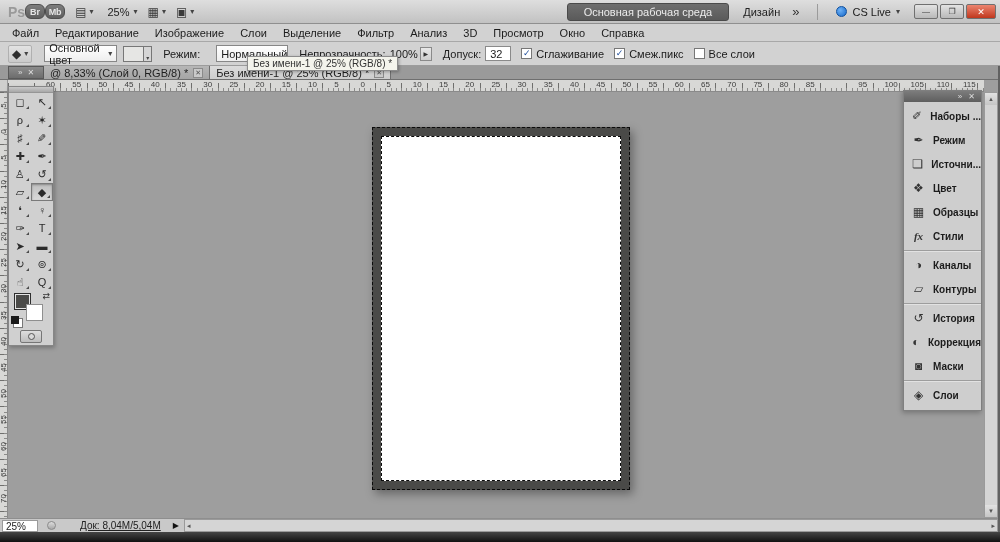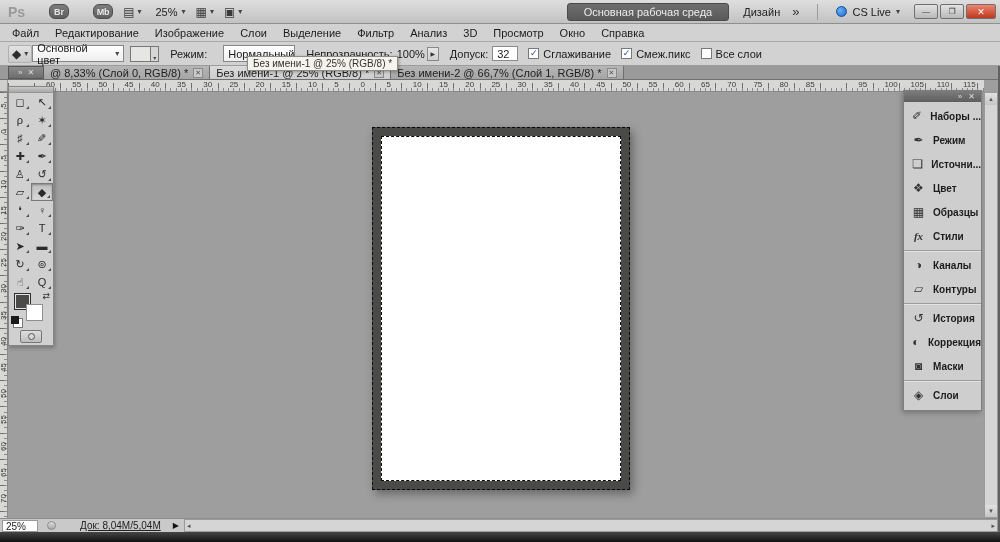--- a/index.html
+++ b/index.html
@@ -5,21 +5,21 @@
   * { margin:0; padding:0; box-sizing:border-box; }
   body { background:#555; font-family:"Liberation Sans","DejaVu Sans",sans-serif; }
   .win { position:relative; width:1000px; height:542px; background:#9e9e9e; overflow:hidden;
          font-size:11px; color:#1a1a1a; }
 
   
   .app-bar { position:absolute; left:0; top:0; width:1000px; height:24px;
              background:linear-gradient(#dedede,#c2c2c2); border-bottom:1px solid #8f8f8f;
              display:flex; align-items:center; }
   .ps-logo { margin-left:8px; font-weight:bold; font-size:14px; color:#9a9a9a; letter-spacing:0; }
-  .mini-app-btn { margin-left:24px; width:20px; height:15px; background:linear-gradient(#7d7d7d,#5f5f5f);
+  .mini-app-btn { margin-left:0; width:20px; height:15px; background:linear-gradient(#7d7d7d,#5f5f5f);
                   border:1px solid #4e4e4e; border-radius:6px; color:#e6e6e6; font-size:9px; font-weight:bold;
                   display:flex; align-items:center; justify-content:center; }
   .bar-sep { width:1px; height:16px; background:#9b9b9b; margin:0 8px; }
   .icon-btn { display:flex; align-items:center; gap:3px; margin-left:10px; color:#3a3a3a; cursor:default; }
   .icon-btn .glyph { font-size:12px; }
   .dd-arrow { font-size:8px; color:#444; }
   .zoom-ctl { margin-left:14px; display:flex; gap:4px; align-items:center; color:#222; }
   .app-right { margin-left:auto; display:flex; align-items:center; }
   .ws-btn-active { padding:2px 16px; background:linear-gradient(#6e6e6e,#5a5a5a); border:1px solid #4a4a4a;
                    border-radius:3px; color:#ececec; font-size:11px; }
@@ -39,21 +39,21 @@
   .menu-item { padding:0 8px; line-height:18px; font-size:11px; color:#1c1c1c; }
 
   
   .options-bar { position:absolute; left:0; top:42px; width:1000px; height:24px; background:#d2d2d2;
                  border-bottom:1px solid #9c9c9c; display:flex; align-items:center; font-size:11px; }
   .tool-chip { margin-left:8px; display:flex; align-items:center; gap:3px; padding:1px 3px;
                border:1px solid #b0b0b0; border-radius:2px; background:linear-gradient(#e2e2e2,#cacaca); }
   .tool-chip .glyph { font-size:12px; color:#2d2d2d; }
   .select-box { height:17px; background:linear-gradient(#ffffff,#eeeeee); border:1px solid #878787;
                 display:flex; align-items:center; justify-content:space-between; padding:0 4px; gap:6px; }
-  .src-select { width:92px; }
+  .src-select { width:73px; margin-left:12px; }
   .mode-select { width:72px; }
   .swatch-wrap { display:flex; margin-left:6px; }
   .swatch-main { width:21px; height:16px; background:#e6e6e4; border:1px solid #777; }
   .swatch-strip { width:8px; height:16px; border:1px solid #777; border-left:none;
                   background:#d6d6d6; display:flex; align-items:flex-end; justify-content:center; font-size:6px; color:#444; }
   .opt-label { margin-left:11px; color:#1c1c1c; }
   .opt-value { margin-left:4px; }
   .spin-btn { margin-left:2px; width:12px; height:14px; border:1px solid #8a8a8a; background:linear-gradient(#e8e8e8,#cfcfcf);
               display:flex; align-items:center; justify-content:center; font-size:6px; color:#333; }
   .num-input { margin-left:4px; width:26px; height:15px; background:#fff; border:1px solid #8a8a8a;
@@ -261,24 +261,20 @@
     <div class="tab-mini-panel">
       <span>»</span>
       <span>✕</span>
     </div>
   <div class="tab">
         <span class="tab-title">@ 8,33% (Слой 0, RGB/8) *</span>
         <span class="tab-close">✕</span>
       </div>
       <div class="tab active">
         <span class="tab-title">Без имени-1 @ 25% (RGB/8) *</span>
-        <span class="tab-close">✕</span>
-      </div>
-      <div class="tab">
-        <span class="tab-title">Без имени-2 @ 66,7% (Слой 1, RGB/8) *</span>
         <span class="tab-close">✕</span>
       </div>
     </div>
 
   <div class="ruler-corner"></div>
   <div class="ruler-h" id="ruler-top">
     <div class="ticks"></div>
   <span class="rlabel" style="left: 38px;">60</span>
       <span class="rlabel" style="left: 64.2px;">55</span>
       <span class="rlabel" style="left: 90.4px;">50</span>

